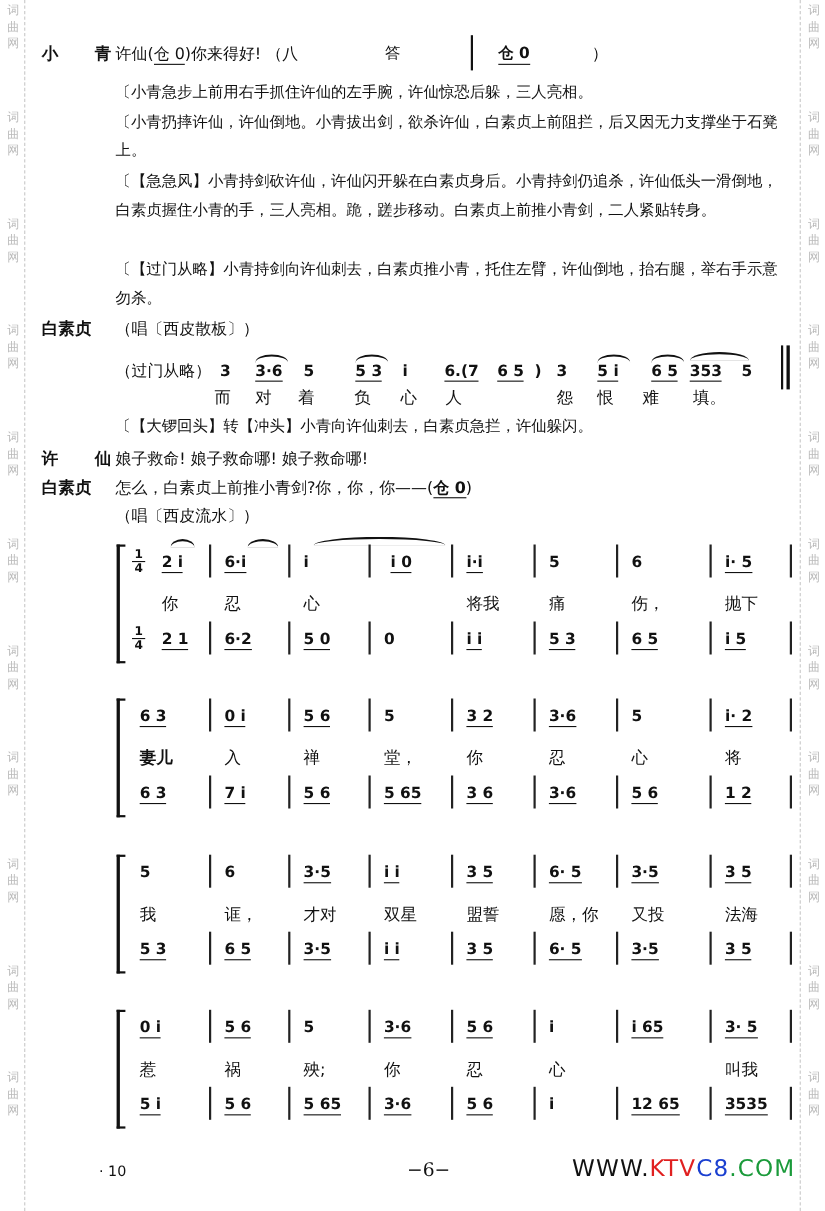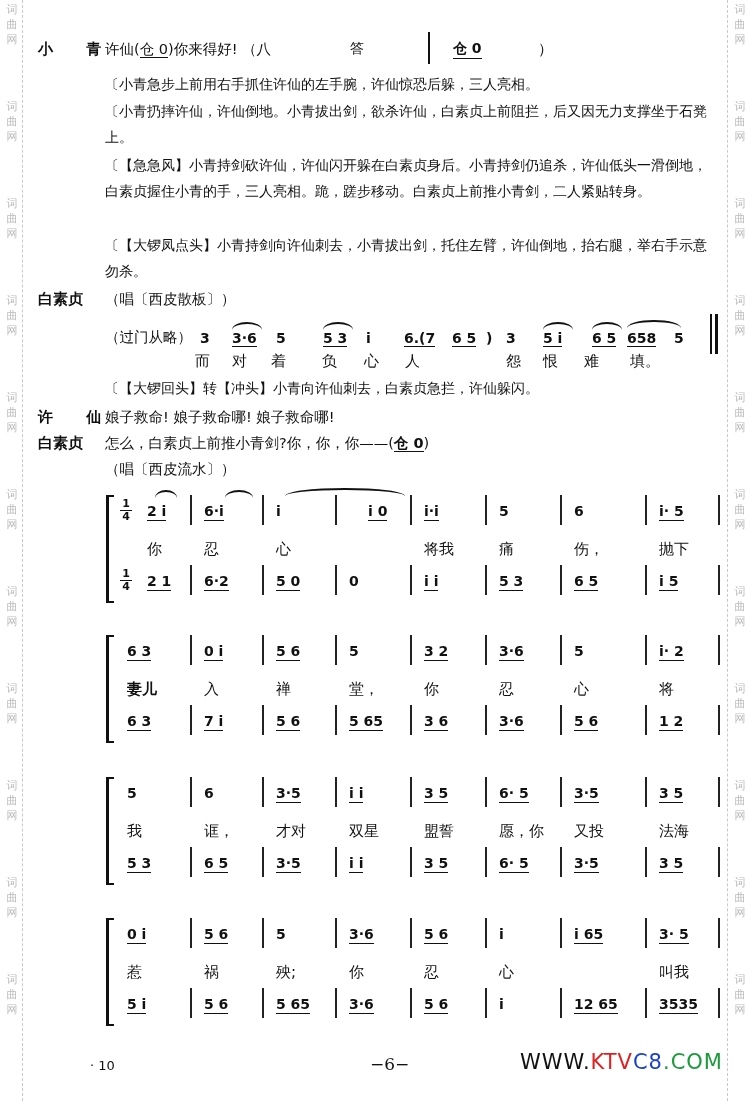--- a/index.html
+++ b/index.html
@@ -157,41 +157,41 @@
   </span>
   <span style="position:absolute; left:350px; font-family:'DejaVu Sans',sans-serif; font-size:14px;">答</span>
   <div class="barline" style="left:428px; top:-8px; height:32px;"></div>
   <span class="ul" style="position:absolute; left:453px; font-family:'DejaVu Sans',sans-serif; font-size:14px; font-weight:bold;">仓 0</span>
   <span style="position:absolute; left:538px; font-family:'DejaVu Sans',sans-serif; font-size:15px;">）</span>
 </div>
 
 <div class="stage" style="top:71px;">〔小青急步上前用右手抓住许仙的左手腕，许仙惊恐后躲，三人亮相。</div>
 <div class="stage" style="top:98px;">〔小青扔摔许仙，许仙倒地。小青拔出剑，欲杀许仙，白素贞上前阻拦，后又因无力支撑坐于石凳上。</div>
 <div class="stage" style="top:152px;">〔【急急风】小青持剑砍许仙，许仙闪开躲在白素贞身后。小青持剑仍追杀，许仙低头一滑倒地，白素贞握住小青的手，三人亮相。跪，蹉步移动。白素贞上前推小青剑，二人紧贴转身。</div>
-<div class="stage" style="top:232px;">〔【大锣凤点头】小青持剑向许仙刺去，小青拔出剑，托住左臂，许仙倒地，抬右腿，举右手示意勿杀。</div>
+<div class="stage" style="top:232px;">〔【过门从略】小青持剑向许仙刺去，白素贞推小青，托住左臂，许仙倒地，抬右腿，举右手示意勿杀。</div>
 
 <div class="row" style="top:290px;">
   <span class="speaker">白素贞</span>
   <span class="line-text">（唱〔西皮散板〕）</span>
 </div>
 <div class="row" style="top:328px; width:750px;">
   <span class="line-text">（过门从略）</span>
   <div class="note-row" style="top:2px; left:0; width:750px; height:20px;">
     <span class="cell" style="left:200px;">3</span>
     <span class="cell ul" style="left:232px;">3·6</span>
     <span class="cell" style="left:276px;">5</span>
     <span class="cell ul" style="left:323px;">5 3</span>
     <span class="cell" style="left:366px;">i</span>
     <span class="cell ul" style="left:404px;">6.(7</span>
     <span class="cell ul" style="left:452px;">6 5</span>
     <span class="cell" style="left:486px;">)</span>
     <span class="cell" style="left:506px;">3</span>
     <span class="cell ul" style="left:543px;">5 i</span>
     <span class="cell ul" style="left:592px;">6 5</span>
-    <span class="cell ul" style="left:627px;">658</span>
+    <span class="cell ul" style="left:627px;">353</span>
     <span class="cell" style="left:674px;">5</span>
   </div>
   <div class="slur" style="left:232px; top:-6px; width:30px;"></div>
   <div class="slur" style="left:323px; top:-6px; width:30px;"></div>
   <div class="slur" style="left:543px; top:-6px; width:30px;"></div>
   <div class="slur" style="left:592px; top:-6px; width:30px;"></div>
   <div class="slur" style="left:627px; top:-8px; width:54px;"></div>
   <div class="barline" style="left:715px; top:-14px; height:40px; width:3px;"></div>
   <div class="barline" style="left:710px; top:-14px; height:40px; width:1.5px;"></div>
 </div>
@@ -245,21 +245,21 @@
         <div style="border-bottom: 1.5px solid rgb(17, 17, 17);">1</div>
         <div>4</div>
       </div>
       <div class="timesig" style="left: 120px; top: 73px;">
         <div style="border-bottom: 1.5px solid rgb(17, 17, 17);">1</div>
         <div>4</div>
       </div>
       <span class="cell note-row" style="position: absolute; left: 147px; top: 8px; border-bottom: 1.5px solid rgb(17, 17, 17); padding-bottom: 1px; text-align: center;">2 i</span>
       <span class="cell note-row" style="position: absolute; left: 204px; top: 8px; border-bottom: 1.5px solid rgb(17, 17, 17); padding-bottom: 1px;">6·i</span>
       <span class="cell note-row" style="position: absolute; left: 276px; top: 8px;">i</span>
-      <span class="cell note-row" style="position: absolute; left: 368px; top: 8px; border-bottom: 1.5px solid rgb(17, 17, 17); padding-bottom: 1px;">i 0</span>
+      <span class="cell note-row" style="position: absolute; left: 355px; top: 8px; border-bottom: 1.5px solid rgb(17, 17, 17); padding-bottom: 1px;">i 0</span>
       <span class="cell note-row" style="position: absolute; left: 424px; top: 8px; border-bottom: 1.5px solid rgb(17, 17, 17); padding-bottom: 1px;">i·i</span>
       <span class="cell note-row" style="position: absolute; left: 499px; top: 8px;">5</span>
       <span class="cell note-row" style="position: absolute; left: 574px; top: 8px;">6</span>
       <span class="cell note-row" style="position: absolute; left: 659px; top: 8px; border-bottom: 1.5px solid rgb(17, 17, 17); padding-bottom: 1px;">i· 5</span>
       <span class="lyric" style="position: absolute; left: 147px; top: 45px;">你</span>
       <span class="lyric" style="position: absolute; left: 204px; top: 45px;">忍</span>
       <span class="lyric" style="position: absolute; left: 276px; top: 45px;">心</span>
       <span class="lyric" style="position: absolute; left: 349px; top: 45px;"></span>
       <span class="lyric" style="position: absolute; left: 424px; top: 45px;">将我</span>
       <span class="lyric" style="position: absolute; left: 499px; top: 45px;">痛</span>

